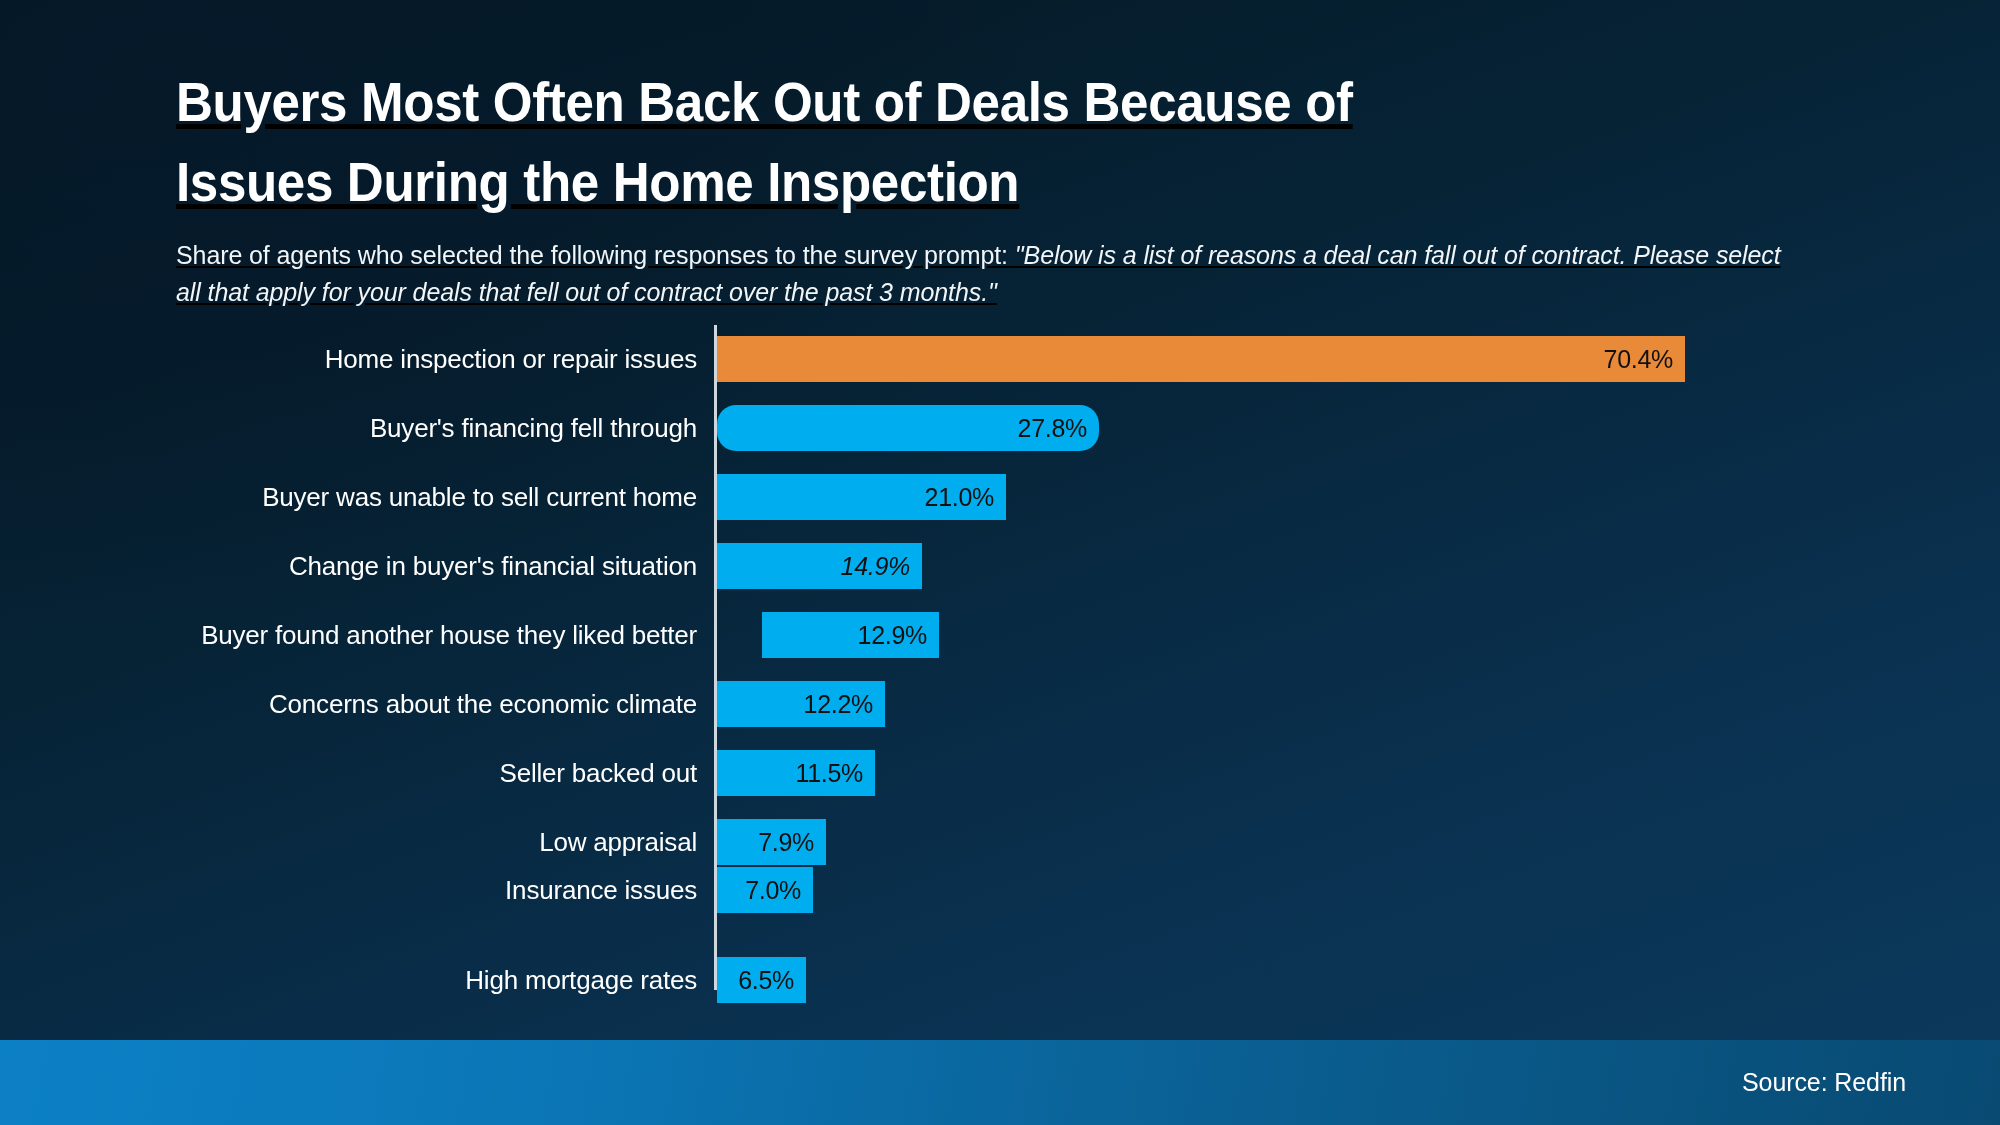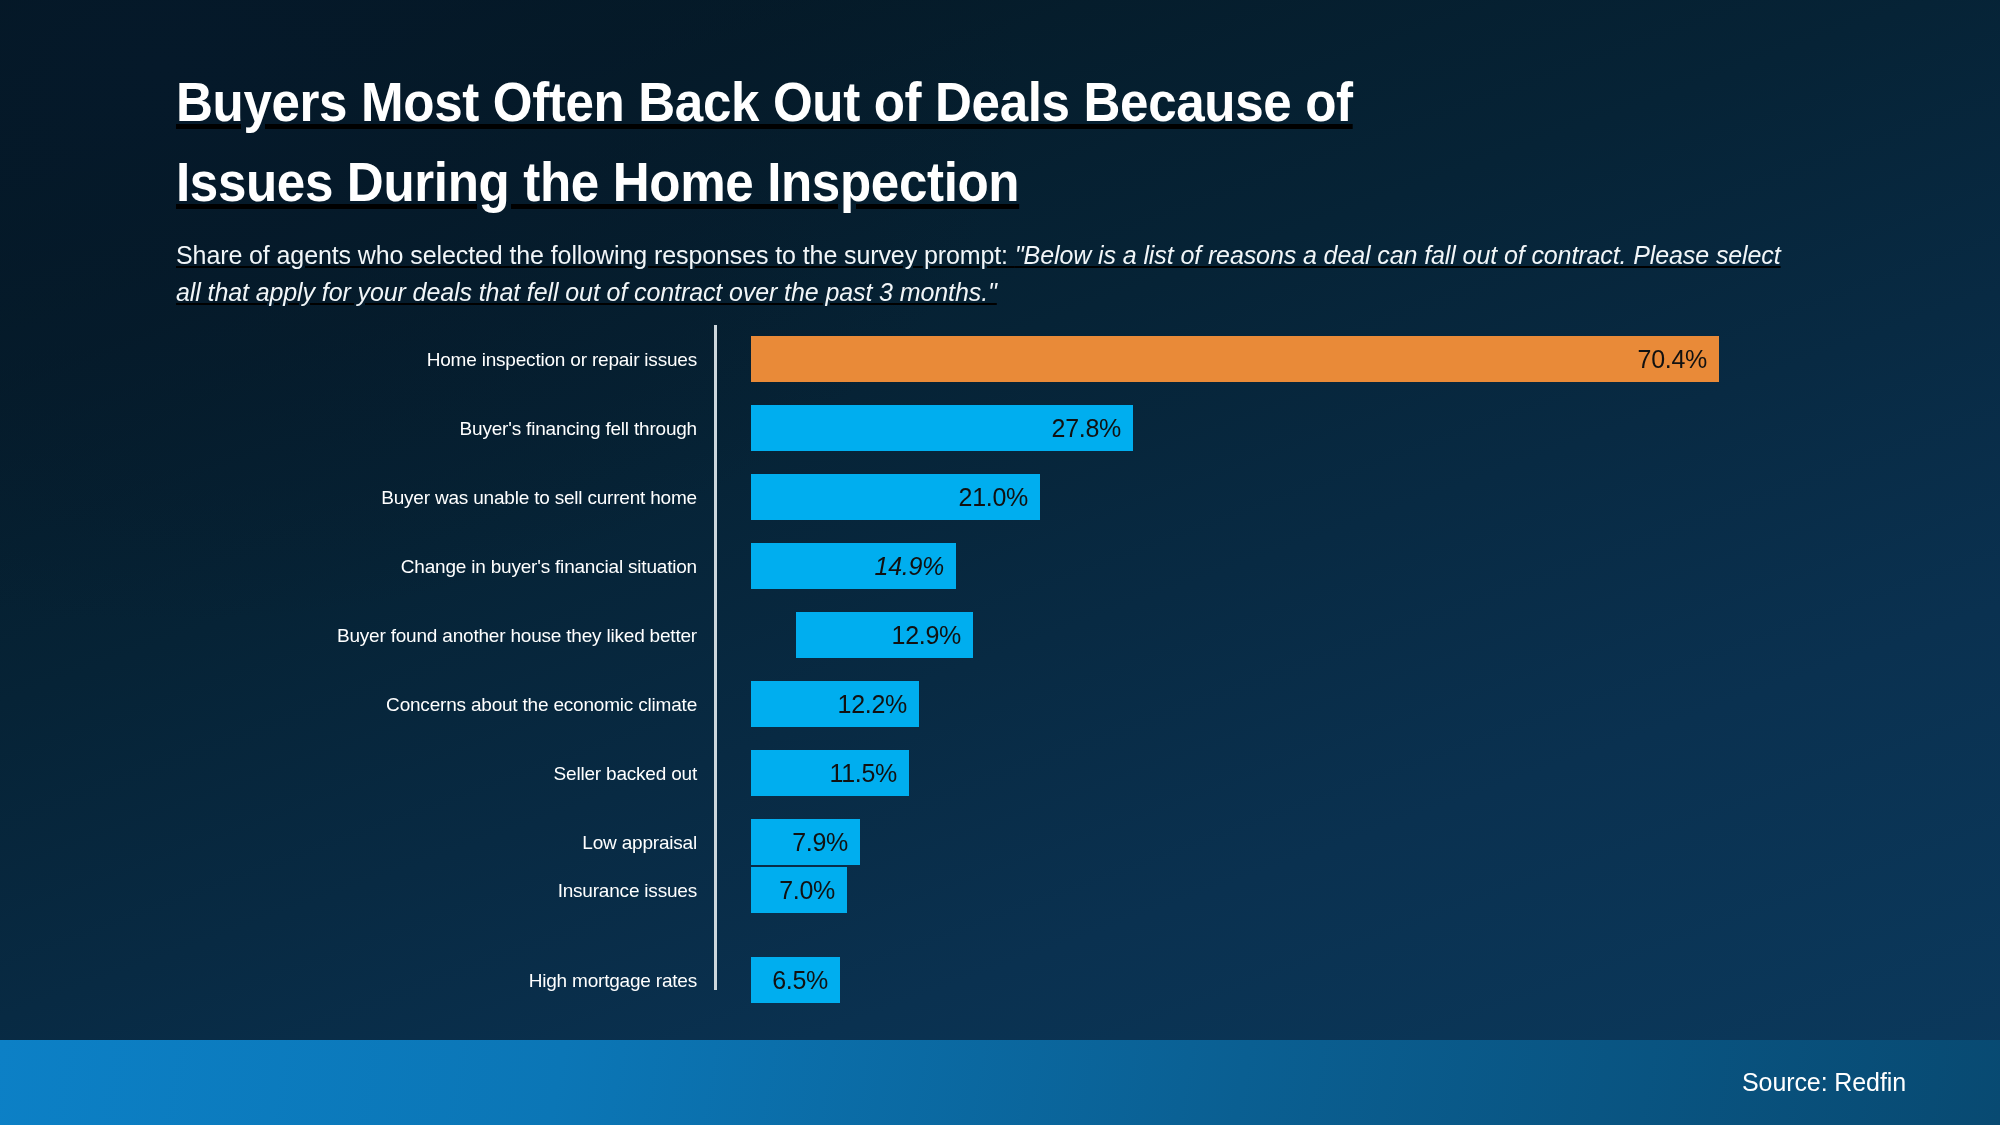--- a/index.html
+++ b/index.html
@@ -79,31 +79,30 @@
     width: 2000px;
     height: 69px;
     display: flex;
     align-items: center;
   }
   .cat-label {
     position: absolute;
     left: 0;
     width: 697px;
     text-align: right;
-    font-size: 19px;
+    font-size: 26px;
     color: #ffffff;
     letter-spacing: -0.2px;
     white-space: nowrap;
   }
   .bar-wrap {
     position: absolute;
     left: 717px;
     height: 46px;
     top: 11px;
-    padding-left: 34px;
   }
   .bar {
     height: 46px;
     position: relative;
     display: flex;
     align-items: center;
     justify-content: flex-end;
   }
   .bar-value {
     font-size: 25px;
@@ -153,21 +152,21 @@
           <div class="cat-label">Home inspection or repair issues</div>
           <div class="bar-wrap">
             <div class="bar" style="width: 968px; background: rgb(233, 138, 56);">
               <span class="bar-value">70.4%</span>
             </div>
           </div>
         </div>
         <div class="row" style="top: 69px;">
           <div class="cat-label">Buyer's financing fell through</div>
           <div class="bar-wrap">
-            <div class="bar" style="width: 382px; background: rgb(0, 174, 239);">
+            <div class="bar" style="width: 382px; background: rgb(0, 174, 239); border-radius: 19px;">
               <span class="bar-value">27.8%</span>
             </div>
           </div>
         </div>
         <div class="row" style="top: 138px;">
           <div class="cat-label">Buyer was unable to sell current home</div>
           <div class="bar-wrap">
             <div class="bar" style="width: 289px; background: rgb(0, 174, 239);">
               <span class="bar-value">21.0%</span>
             </div>

